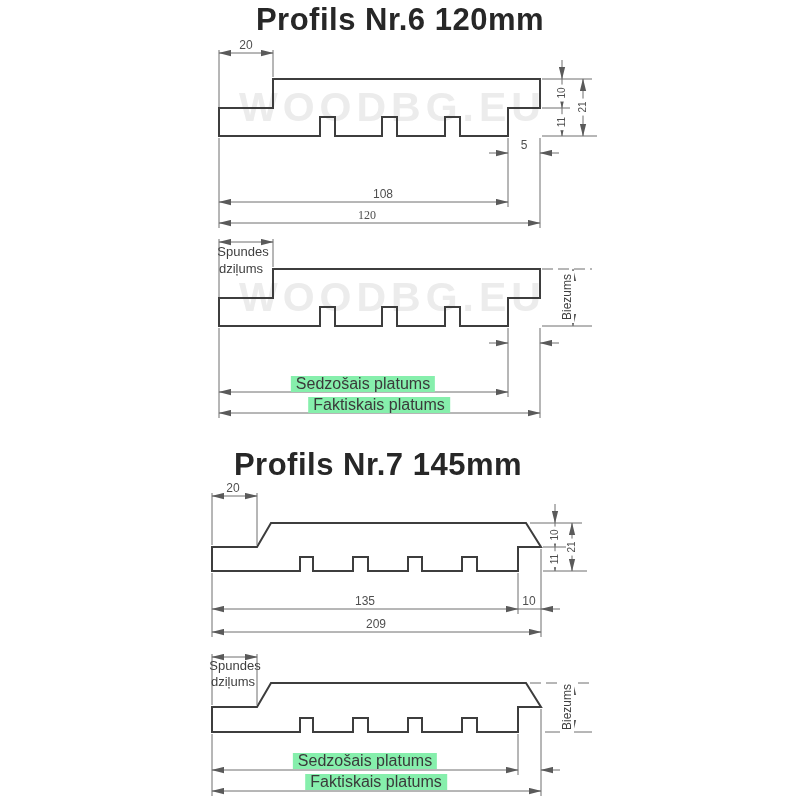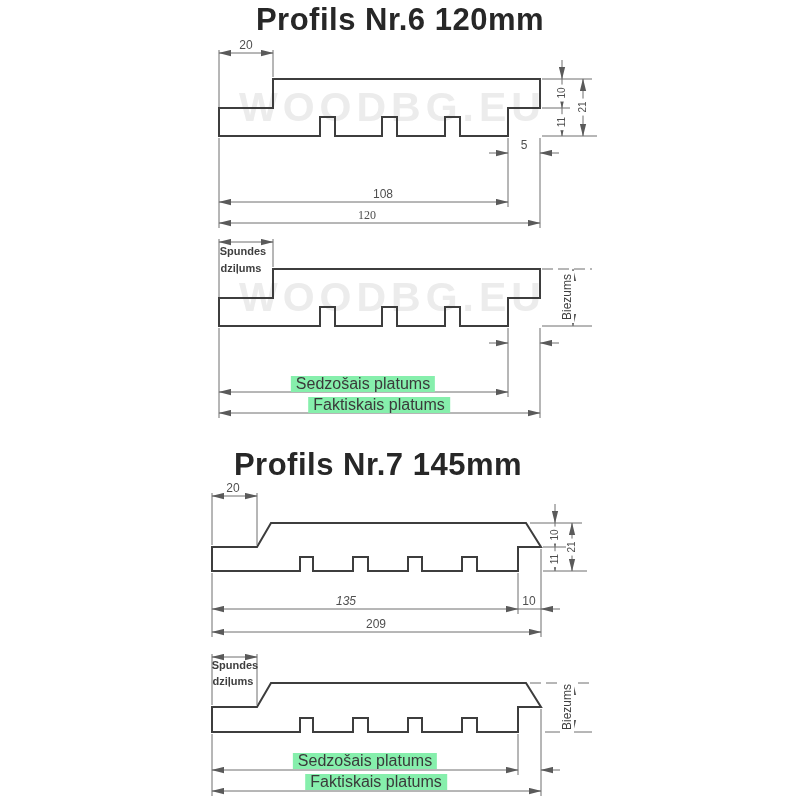--- a/index.html
+++ b/index.html
@@ -25,21 +25,21 @@
     font-size:12px;color:#4f4f4f;white-space:nowrap;line-height:1;
   }
   .lbl.rot{
     transform:translate(-50%,-50%) rotate(-90deg);
     background:#ffffff;padding:1px 3px;font-size:10px;
   }
   .lbl.rot-big{
     transform:translate(-50%,-50%) rotate(-90deg);
     background:#ffffff;padding:1px 3px;font-size:12px;color:#3f3f3f;
   }
-  .lbl.word{font-size:11px;color:#3f3f3f;font-weight:bold;}
+  .lbl.word{font-size:13px;color:#3f3f3f;}
   .lbl.width-label{font-size:16px;color:#3a3a3a;background:#86efac;padding:0 5px;}
 </style>
 </head>
 <body>
 
 <div class="canvas">
 
   <div class="watermark wm1">WOODBG.EU</div>
   <div class="watermark wm2">WOODBG.EU</div>
 
@@ -148,21 +148,21 @@
   <div class="lbl word" style="left:243px;top:251px;">Spundes</div>
   <div class="lbl word" style="left:241px;top:268px;">dziļums</div>
   <div class="lbl rot-big" style="left:567px;top:297px;">Biezums</div>
   <div class="lbl width-label" style="left:363px;top:384px;">Sedzošais platums</div>
   <div class="lbl width-label" style="left:379px;top:405px;">Faktiskais platums</div>
 
   <div class="lbl" style="left:233px;top:488px;">20</div>
   <div class="lbl rot" style="left:555px;top:535px;">10</div>
   <div class="lbl rot" style="left:555px;top:559px;">11</div>
   <div class="lbl rot" style="left:572px;top:547px;">21</div>
-  <div class="lbl" style="left:346px;top:601px;font-style:italic;">135</div>
+  <div class="lbl" style="left:365px;top:601px;">135</div>
   <div class="lbl" style="left:529px;top:601px;">10</div>
   <div class="lbl" style="left:376px;top:624px;">209</div>
 
   <div class="lbl word" style="left:235px;top:665px;">Spundes</div>
   <div class="lbl word" style="left:233px;top:681px;">dziļums</div>
   <div class="lbl rot-big" style="left:567px;top:707px;">Biezums</div>
   <div class="lbl width-label" style="left:365px;top:761px;">Sedzošais platums</div>
   <div class="lbl width-label" style="left:376px;top:782px;">Faktiskais platums</div>
 
 </div>

